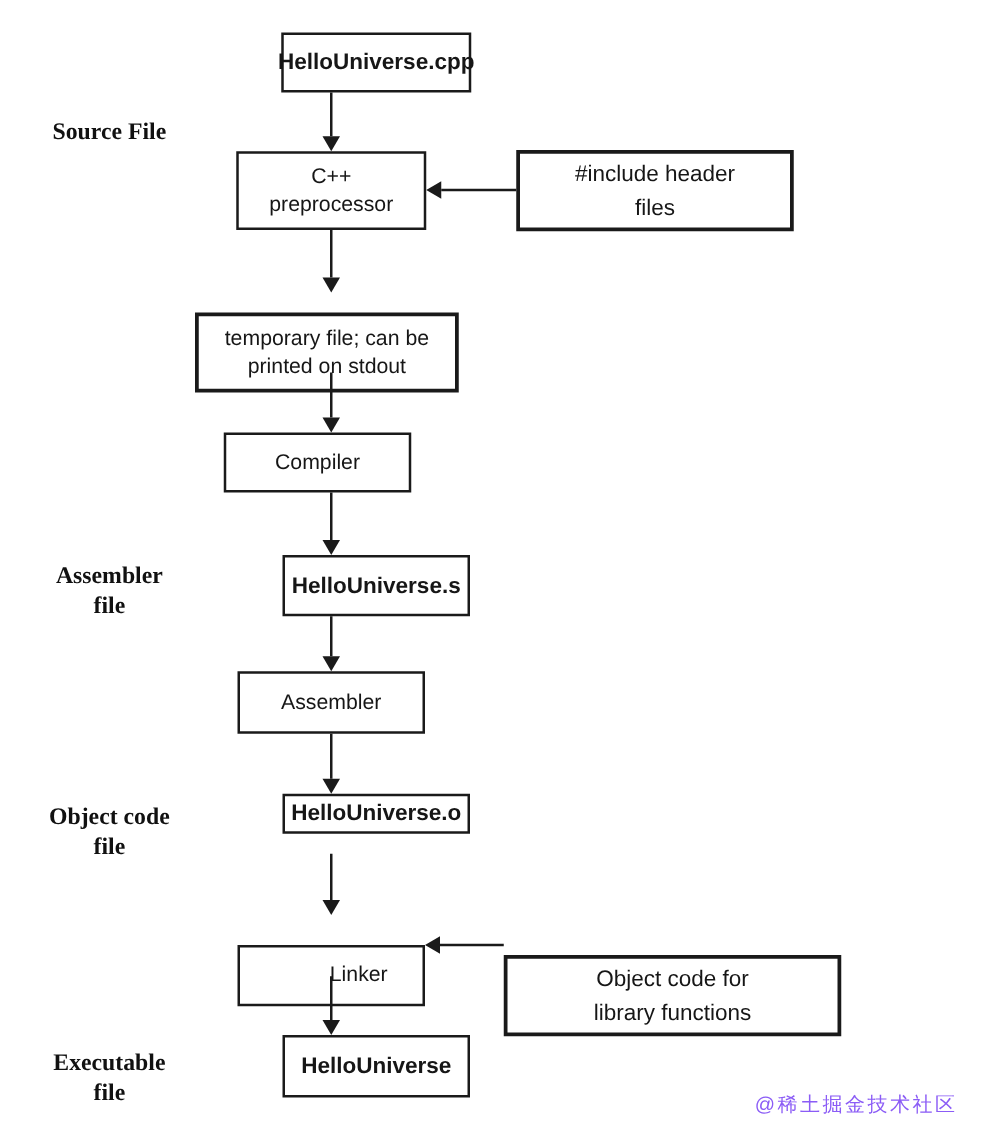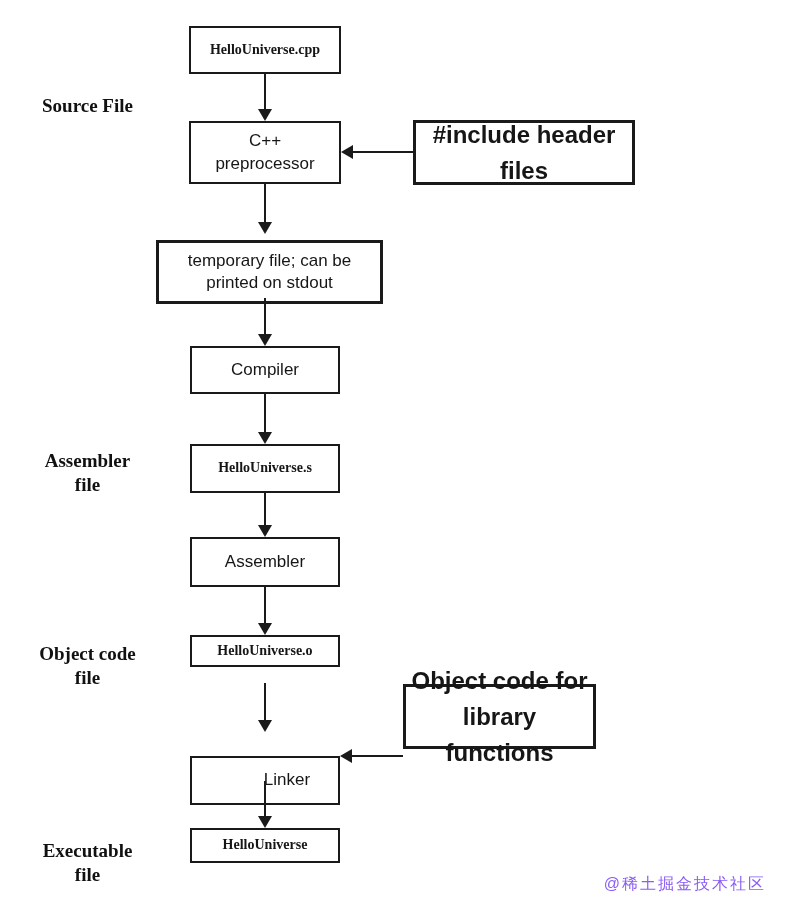--- a/index.html
+++ b/index.html
@@ -18,30 +18,31 @@
     background: #ffffff;
     border: 2px solid #1a1a1a;
     display: flex;
     align-items: center;
     justify-content: center;
     text-align: center;
     white-space: pre-line;
     line-height: 1.3;
   }
   .mono {
-    font-family: Liberation Serif, serif;
+    font-family: Liberation Sans, sans-serif;
     font-weight: bold;
-    font-size: 14px;
+    font-size: 18px;
+    margin-left: 36px;
   }
   .proc {
     font-size: 17px;
   }
   .annot {
-    font-weight: bold;
-    font-size: 24px;
+    font-weight: normal;
+    font-size: 18px;
     border-width: 3px;
     line-height: 1.5;
   }
   .side-label {
     position: absolute;
     font-weight: bold;
     font-size: 19px;
     text-align: center;
     white-space: pre-line;
     line-height: 1.25;
@@ -99,39 +100,39 @@
   <div class="side-label" style="left:15px; top:642px; width:145px;">Object code
 file</div>
   <div class="side-label" style="left:15px; top:839px; width:145px;">Executable
 file</div>
 
   <div class="box mono" style="left:189px; top:26px; width:152px; height:48px;">HelloUniverse.cpp</div>
 
   <div class="box proc" style="left:189px; top:121px; width:152px; height:63px;">C++
 preprocessor</div>
 
-  <div class="box proc" style="left:156px; top:240px; width:227px; height:64px; border-width:3px;">temporary file; can be
+  <div class="box proc" style="left:156px; top:250px; width:211px; height:64px; border-width:3px;">temporary file; can be
 printed on stdout</div>
 
-  <div class="box proc" style="left:190px; top:346px; width:150px; height:48px;">Compiler</div>
+  <div class="box proc" style="left:179px; top:346px; width:150px; height:48px;">Compiler</div>
 
   <div class="box mono" style="left:190px; top:444px; width:150px; height:49px;">HelloUniverse.s</div>
 
   <div class="box proc" style="left:190px; top:537px; width:150px; height:50px;">Assembler</div>
 
   <div class="box mono" style="left:190px; top:635px; width:150px; height:32px;">HelloUniverse.o</div>
 
   <div class="box proc" style="left:190px; top:756px; width:150px; height:49px;padding-left:44px;">Linker</div>
 
-  <div class="box mono" style="left:190px; top:828px; width:150px; height:35px;text-align:right;">HelloUniverse</div>
+  <div class="box mono" style="left:190px; top:828px; width:150px; height:50px;text-align:right;">HelloUniverse</div>
 
   <div class="box annot" style="left:413px; top:120px; width:222px; height:65px;">#include header
 files</div>
 
-  <div class="box annot" style="left:403px; top:684px; width:193px; height:65px;">Object code for
+  <div class="box annot" style="left:403px; top:764px; width:270px; height:65px;">Object code for
 library functions</div>
 
   <div class="varrow" style="top:74px; height:35px;"></div>
   <div class="varrow" style="top:184px; height:38px;"></div>
   <div class="varrow" style="top:298px; height:36px;"></div>
   <div class="varrow" style="top:394px; height:38px;"></div>
   <div class="varrow" style="top:493px; height:32px;"></div>
   <div class="varrow" style="top:587px; height:36px;"></div>
   <div class="varrow" style="top:683px; height:37px;"></div>
   <div class="varrow" style="top:781px; height:35px;"></div>

